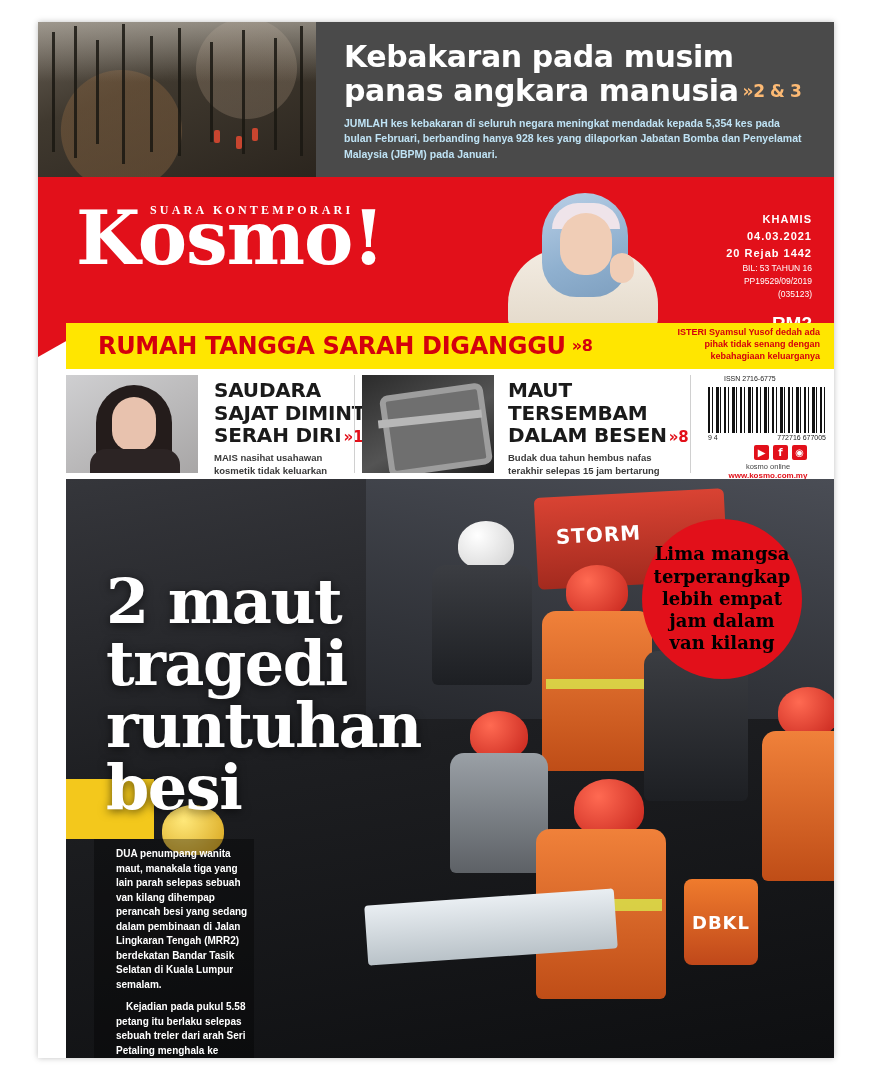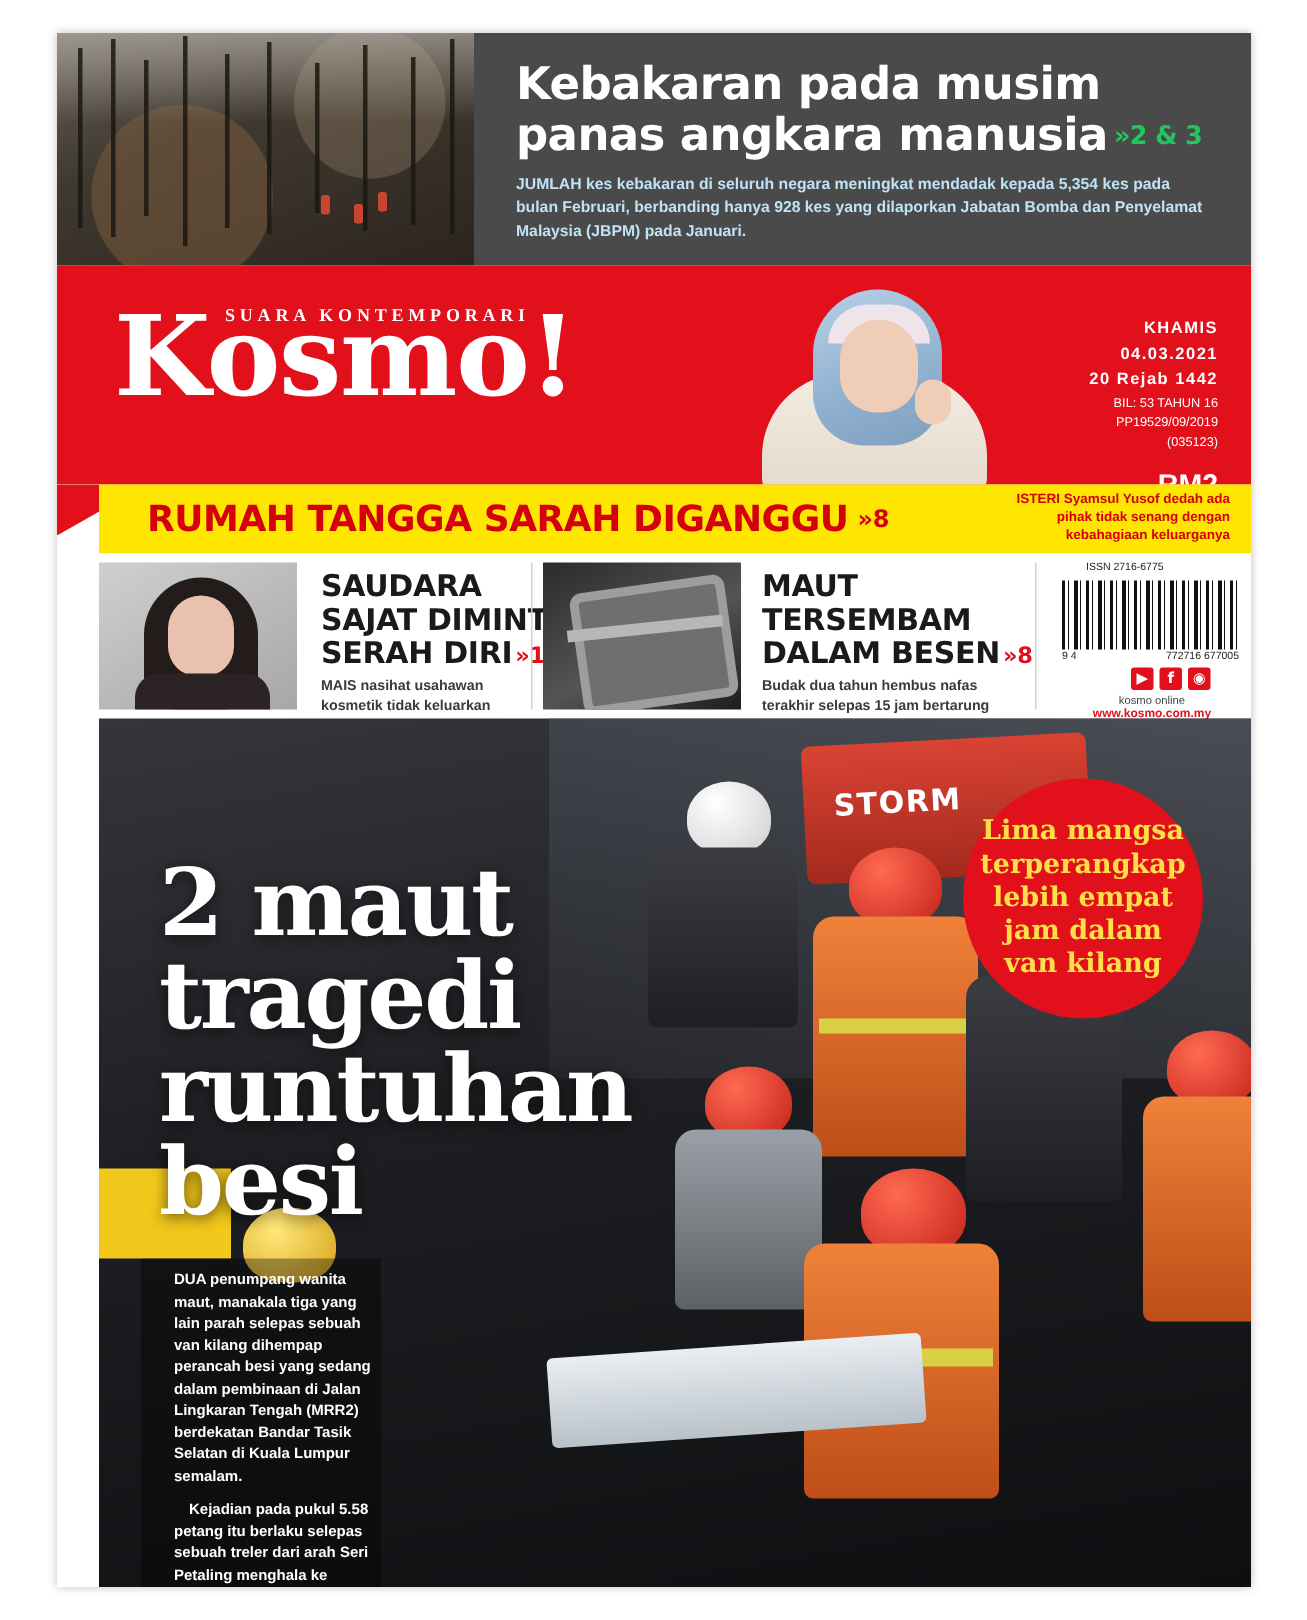--- a/index.html
+++ b/index.html
@@ -79,21 +79,21 @@
   }
   .top-headline {
     color: #ffffff;
     font-size: 30px;
     line-height: 1.12;
     font-weight: bold;
     letter-spacing: -0.4px;
     font-family: "DejaVu Sans", sans-serif;
   }
   .top-headline .pg {
-    color: #22c55e;
+    color: #fdba74;
     font-size: 17px;
     font-weight: bold;
     vertical-align: 4px;
     margin-left: 4px;
   }
   .top-deck {
     margin-top: 9px;
     color: #bfe3f5;
     font-size: 10.5px;
     line-height: 1.45;
@@ -459,21 +459,21 @@
     letter-spacing: -1.5px;
     text-shadow: 0 2px 10px rgba(0,0,0,0.6);
   }
 
   .circle-badge {
     position: absolute;
     right: 32px; top: 40px;
     width: 160px; height: 160px;
     border-radius: 50%;
     background: #e2101a;
-    color: #fde047;
+    color: #000000;
     display: flex;
     align-items: center;
     justify-content: center;
     text-align: center;
     font-family: "DejaVu Serif", serif;
     font-weight: bold;
     font-size: 18px;
     line-height: 1.24;
     padding: 10px;
     box-sizing: border-box;
@@ -648,20 +648,21 @@
       <div class="helmet h-red" style="left:712px; top:208px; width:60px; height:50px;"></div>
       <div class="suit s-orange" style="left:696px; top:252px; width:96px; height:150px;"></div>
 
       <div class="helmet h-red" style="left:508px; top:300px; width:70px; height:58px;"></div>
       <div class="suit s-orange" style="left:470px; top:350px; width:130px; height:170px;"></div>
       <div class="reflect" style="left:474px; top:420px; width:122px; height:12px;"></div>
 
       <div class="helmet h-yellow" style="left:96px; top:326px; width:62px; height:50px;"></div>
 
       <div class="mp-stretcher"></div>
+      <div class="dbkl">DBKL</div>
 
       <div class="yellow-strip-left"></div>
 
       <h1 class="main-headline">
         <span>2 maut</span><br>
         <span>tragedi</span><br>
         <span>runtuhan</span><br>
         <span>besi</span>
       </h1>
 

